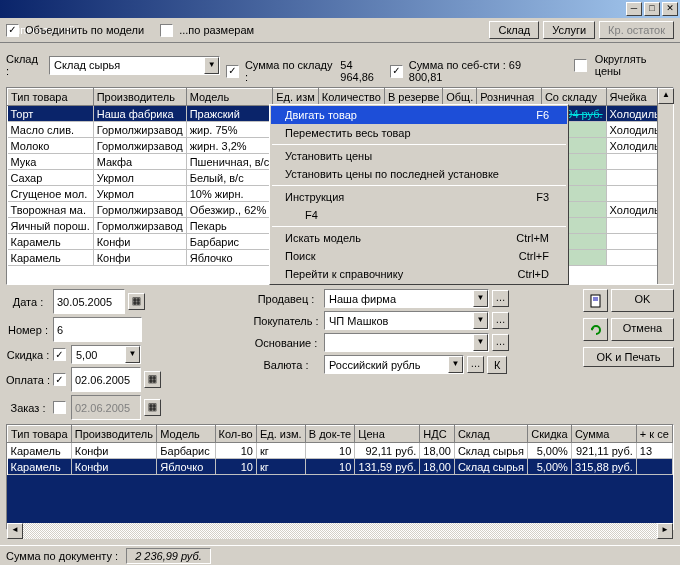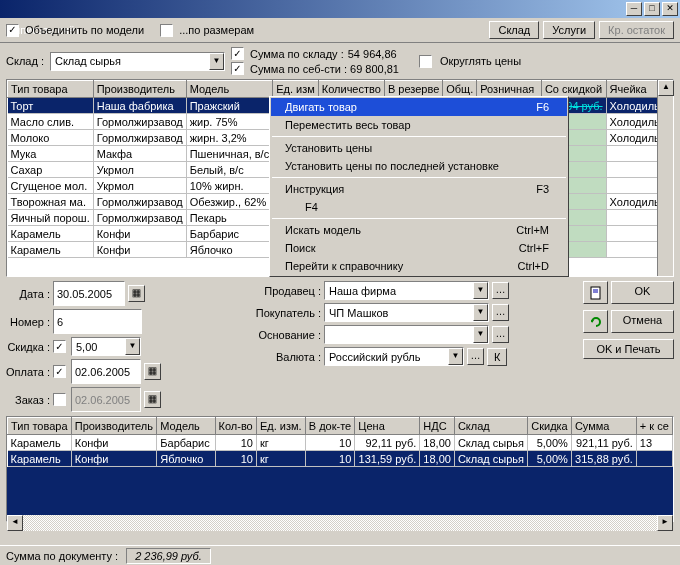--- a/index.html
+++ b/index.html
@@ -10,42 +10,42 @@
   .toolbar { padding: 3px 6px; display: flex; align-items: center; gap: 4px; border-bottom: 1px solid #808080; }
   .chk { width: 13px; height: 13px; background: #fff; border: 1px solid; border-color: #808080 #fff #fff #808080; display: inline-flex; align-items: center; justify-content: center; margin-right: 2px; }
   .chk.on::after { content: "✓"; font-size: 10px; color: #000; line-height: 1; }
   .spacer { flex: 1; }
   .topbtn { border: 1px solid; border-color: #fff #404040 #404040 #fff; background: #d4d0c8; padding: 2px 8px; }
   .topbtn.dis { color: #808080; }
   .row2 { display: flex; align-items: center; padding: 4px 6px; gap: 6px; }
   .combo { background: #fff; border: 1px solid; border-color: #808080 #fff #fff #808080; display: inline-flex; align-items: center; height: 19px; }
   .combo span { padding: 0 4px; flex: 1; white-space: nowrap; overflow: hidden; }
   .combo .arrow { width: 15px; height: 17px; background: #d4d0c8; border: 1px solid; border-color: #fff #404040 #404040 #fff; text-align: center; line-height: 13px; font-size: 8px; }
-  .sumcol { display: flex; flex-direction: column; gap: 2px; }
+  .sumcol { display: flex; flex-direction: row; gap: 2px; margin-top: 12px; }
   .sumrow { display: flex; align-items: center; gap: 4px; }
   .grid { border: 1px solid; border-color: #808080 #fff #fff #808080; background: #fff; margin: 0 6px; position: relative; }
   .grid-inner { overflow: hidden; }
   table { border-collapse: collapse; width: 100%; }
   th { background: #d4d0c8; border: 1px solid; border-color: #fff #808080 #808080 #fff; padding: 2px 3px; text-align: left; font-weight: normal; white-space: nowrap; overflow: hidden; }
   td { border-right: 1px solid #c0c0c0; border-bottom: 1px solid #c0c0c0; padding: 1px 3px; white-space: nowrap; overflow: hidden; height: 16px; background: #fff; }
   td.num { text-align: right; }
   tr.sel td { background: #0a246a; color: #fff; }
   td.price-cell { background: #c0dcc0; }
   tr.sel td.price-cell { background: #0a246a; color: #fff; }
   tr.sel td.price-cell.strike { color: #00e0e0; text-decoration: line-through; }
   .context-menu { position: absolute; left: 262px; top: 16px; width: 300px; background: #d4d0c8; border: 1px solid; border-color: #fff #404040 #404040 #fff; z-index: 100; padding: 1px; }
   .mi { display: flex; padding: 3px 18px 3px 14px; align-items: center; }
   .mi .mlabel { flex: 1; }
   .mi .msc { margin-left: 20px; }
   .mi.hi { background: #1d4ed8; color: #fff; }
   .msep { height: 1px; background: #808080; border-bottom: 1px solid #fff; margin: 2px 1px; }
   .form-area { display: flex; padding: 4px 6px; gap: 10px; }
   .fcol { display: flex; flex-direction: column; gap: 3px; }
   .frow { display: flex; align-items: center; gap: 3px; }
-  .flabel { text-align: right; }
+  .flabel { text-align: center; }
   .finput { background: #fff; border: 1px solid; border-color: #808080 #fff #fff #808080; height: 25px; padding: 0 3px; display: inline-flex; align-items: center; }
   .finput.dis { background: #d4d0c8; color: #808080; }
   .smbtn { width: 17px; height: 17px; background: #d4d0c8; border: 1px solid; border-color: #fff #404040 #404040 #fff; text-align: center; line-height: 13px; font-size: 10px; }
   .btn { background: #d4d0c8; border: 1px solid; border-color: #fff #404040 #404040 #fff; padding: 3px 4px; min-width: 63px; text-align: center; }
   .iconbtn { width: 25px; height: 23px; background: #d4d0c8; border: 1px solid; border-color: #fff #404040 #404040 #fff; display: flex; align-items: center; justify-content: center; }
   .statusbar { position: absolute; bottom: 0; left: 0; right: 0; height: 20px; background: #d4d0c8; border-top: 1px solid #fff; display: flex; align-items: center; padding: 0 6px; gap: 8px; }
   .statusbar .sbox { border: 1px solid; border-color: #808080 #fff #fff #808080; padding: 1px 8px; font-style: italic; }
   .scrollbar-v { position: absolute; right: 0; top: 0; bottom: 0; width: 16px; background: #d4d0c8; border-left: 1px solid #808080; }
   .scrollbar-h { height: 16px; background: #d4d0c8; display: flex; }
   .sb-btn { width: 16px; height: 16px; background: #d4d0c8; border: 1px solid; border-color: #fff #404040 #404040 #fff; text-align: center; line-height: 12px; font-size: 8px; }
@@ -101,21 +101,21 @@
         <tbody>
           <tr>
             <th style="width:58px">Тип товара</th>
             <th style="width:78px">Производитель</th>
             <th style="width:78px">Модель</th>
             <th style="width:34px">Ед. изм</th>
             <th style="width:64px">Количество</th>
             <th style="width:56px">В резерве</th>
             <th style="width:28px">Общ.</th>
             <th style="width:74px">Розничная</th>
-            <th style="width:64px">Со скидкой</th>
+            <th style="width:64px">Со складу</th>
             <th style="width:86px">Ячейка</th>
           </tr>
           <tr class="sel">
             <td class="">Торт</td>
             <td class="">Наша фабрика</td>
             <td class="">Пражский</td>
             <td class="">шт</td>
             <td class="num">20</td>
             <td class="num"></td>
             <td class="num">20</td>

